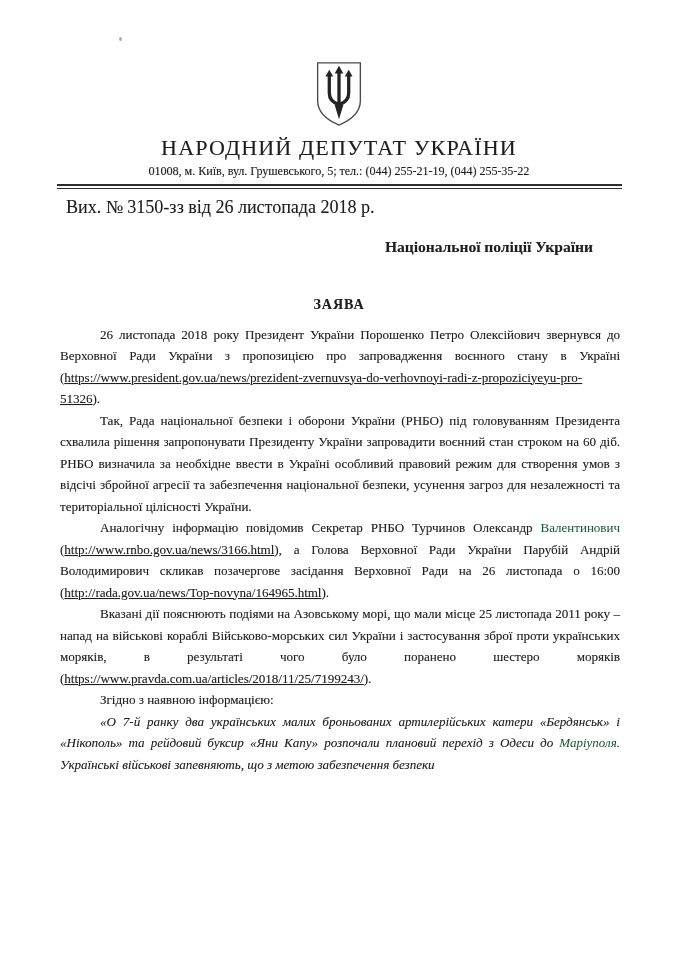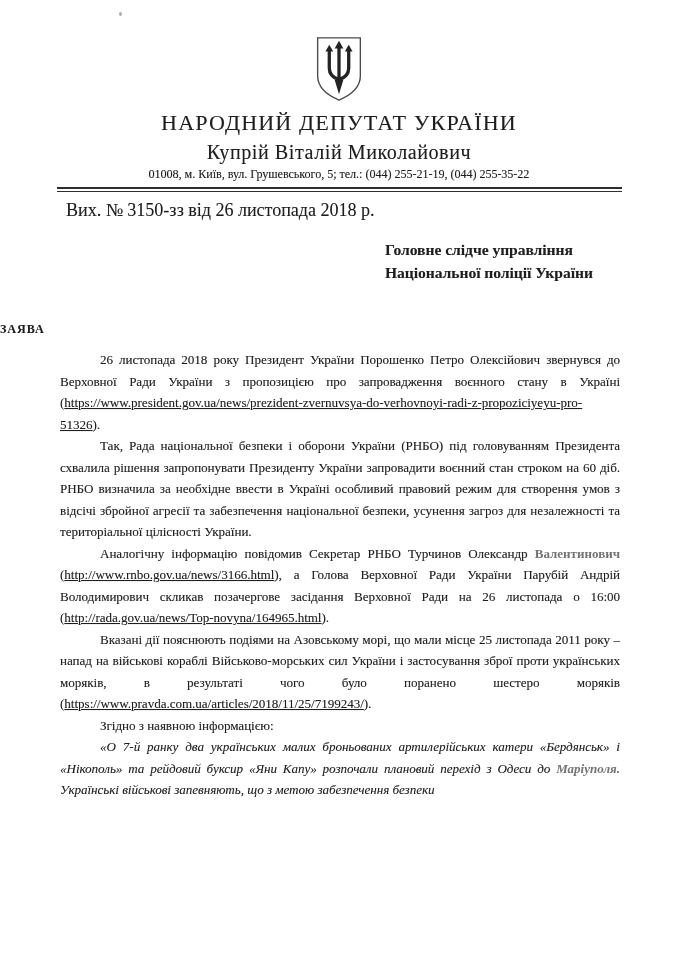--- a/index.html
+++ b/index.html
@@ -5,20 +5,21 @@
   html, body { margin: 0; padding: 0; background: #ffffff; }
   .page {
     position: relative;
     width: 678px;
     height: 874px;
     background: #ffffff;
     font-family: "Liberation Serif", serif;
     color: #1e1e1e;
     overflow: hidden;
     text-shadow: 0.3px 0.2px 0.5px rgba(25,25,25,0.32);
+    margin-top: 25px;
   }
   .speck {
     position: absolute; left: 119px; top: 12px;
     width: 3px; height: 4px; background: #9a9a9a;
     border-radius: 50%; opacity: 0.8;
   }
   .letterhead { text-align: center; padding-top: 36px; }
   .emblem svg { display: block; margin: 0 auto; }
   .org-title  { font-size: 22px; line-height: 26px; letter-spacing: 1.2px; margin-top: 8px; white-space: nowrap; }
   .person-name{ font-size: 20px; line-height: 24px; letter-spacing: 0.6px; margin-top: 4px; white-space: nowrap; }
@@ -33,31 +34,31 @@
   .ref { margin: 10px 58px 0 66px; font-size: 18px; line-height: 17px; text-align: left; }
   .recipient {
     margin: 20px 0 0 385px;
     font-weight: bold;
     font-size: 15.5px;
     line-height: 22.5px;
     white-space: nowrap;
   }
   .subject {
     margin-top: 34px;
-    text-align: left;
+    text-align: center;
     font-weight: bold;
-    font-size: 12px;
+    font-size: 14px;
     line-height: 23px;
   }
   .subject-title { letter-spacing: 1px; }
   .body { margin: 8px 58px 0 60px; font-size: 13px; line-height: 21.5px; text-align: justify; }
   .para { margin: 0; text-indent: 40px; overflow-wrap: anywhere; }
   .para.italic { font-style: italic; }
   .link { text-decoration: underline; }
-  .fade { color: #737373; text-shadow: none; font-weight: bold; }
+  .fade { color: #14532d; text-shadow: none; }
   .page-number { position: absolute; right: 64px; top: 876px; font-size: 13.5px; }
 </style>
 </head>
 <body>
 
 <div class="page">
 
   <div class="speck"></div>
 
   <div class="letterhead">
@@ -66,29 +67,27 @@
         <path d="M 4 2 H 48 V 41 C 48 54 38 61 26 66 C 14 61 4 54 4 41 Z" fill="#ffffff" stroke="#4a4a4a" stroke-width="1.4"></path>
         <path d="M 16 13 V 33 Q 16 42 26 45 Q 36 42 36 33 V 13" fill="none" stroke="#232323" stroke-width="3.4"></path>
         <line x1="26" y1="10" x2="26" y2="46" stroke="#232323" stroke-width="3.4"></line>
         <path d="M 26 5 L 21.5 13 H 30.5 Z" fill="#232323"></path>
         <path d="M 16 9 L 12 16 H 20 Z" fill="#232323"></path>
         <path d="M 36 9 L 32 16 H 40 Z" fill="#232323"></path>
         <path d="M 21.5 45 L 26 60 L 30.5 45 Z" fill="#232323"></path>
       </svg>
     </div>
     <div class="org-title">НАРОДНИЙ ДЕПУТАТ УКРАЇНИ</div>
-    <div class="person-name">Купрій Віталій Миколайович</div>
     <div class="address">01008, м. Київ, вул. Грушевського, 5; тел.: (044) 255-21-19, (044) 255-35-22</div>
     <div class="rule"></div>
   </div>
 
   <div class="ref">Вих. № 3150-зз від 26 листопада 2018 р.</div>
 
   <div class="recipient">
-    <div>Головне слідче управління</div>
     <div>Національної поліції України</div>
   </div>
 
   <div class="subject">
     <div class="subject-title">ЗАЯВА</div>
   </div>
 
   <div class="body">
       <p class="para"><span>26 листопада 2018 року Президент України Порошенко Петро Олексійович звернувся до Верховної Ради України з пропозицією про запровадження воєнного стану в Україні (</span><span class="link">https://www.president.gov.ua/news/prezident-zvernuvsya-do-verhovnoyi-radi-z-propoziciyeyu-pro-51326</span><span>).</span></p>
       <p class="para"><span>Так, Рада національної безпеки і оборони України (РНБО) під головуванням Президента схвалила рішення запропонувати Президенту України запровадити воєнний стан строком на 60 діб. РНБО визначила за необхідне ввести в Україні особливий правовий режим для створення умов з відсічі збройної агресії та забезпечення національної безпеки, усунення загроз для незалежності та територіальної цілісності України.</span></p>

